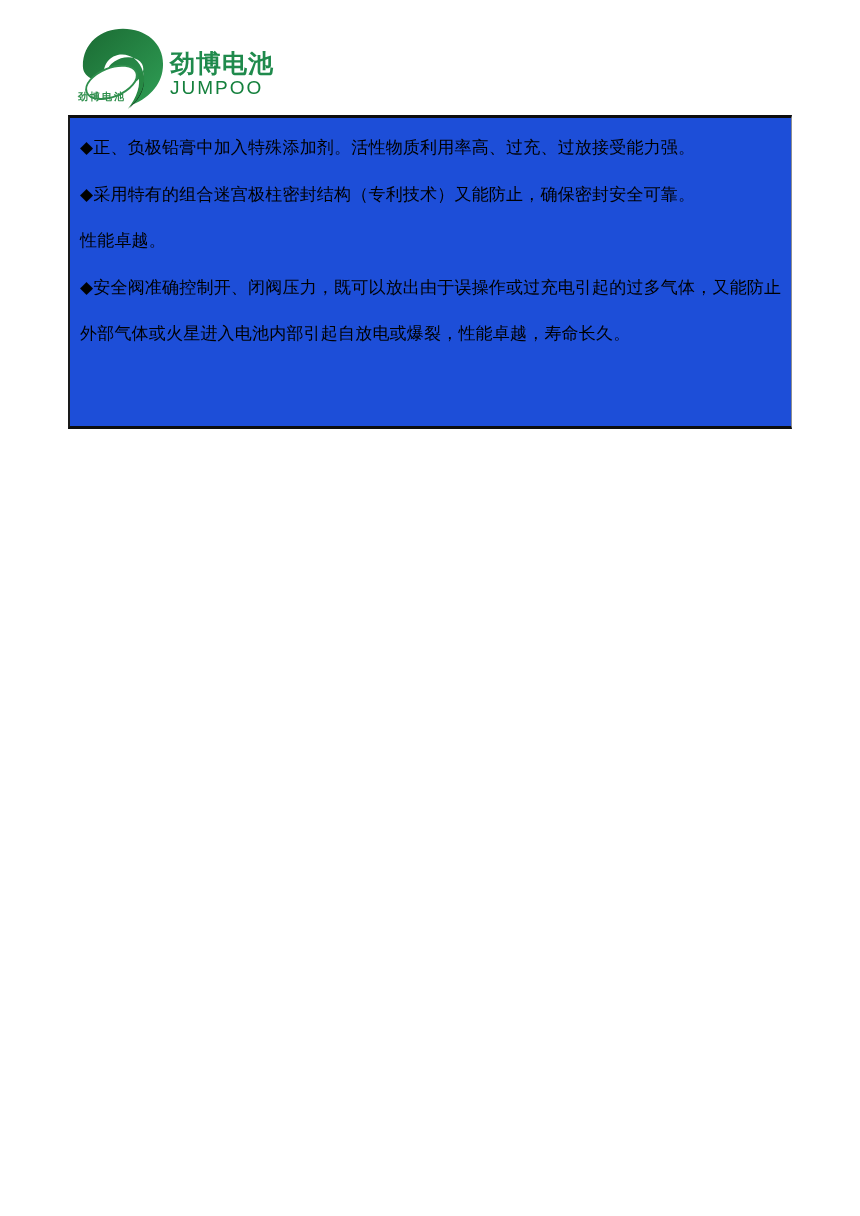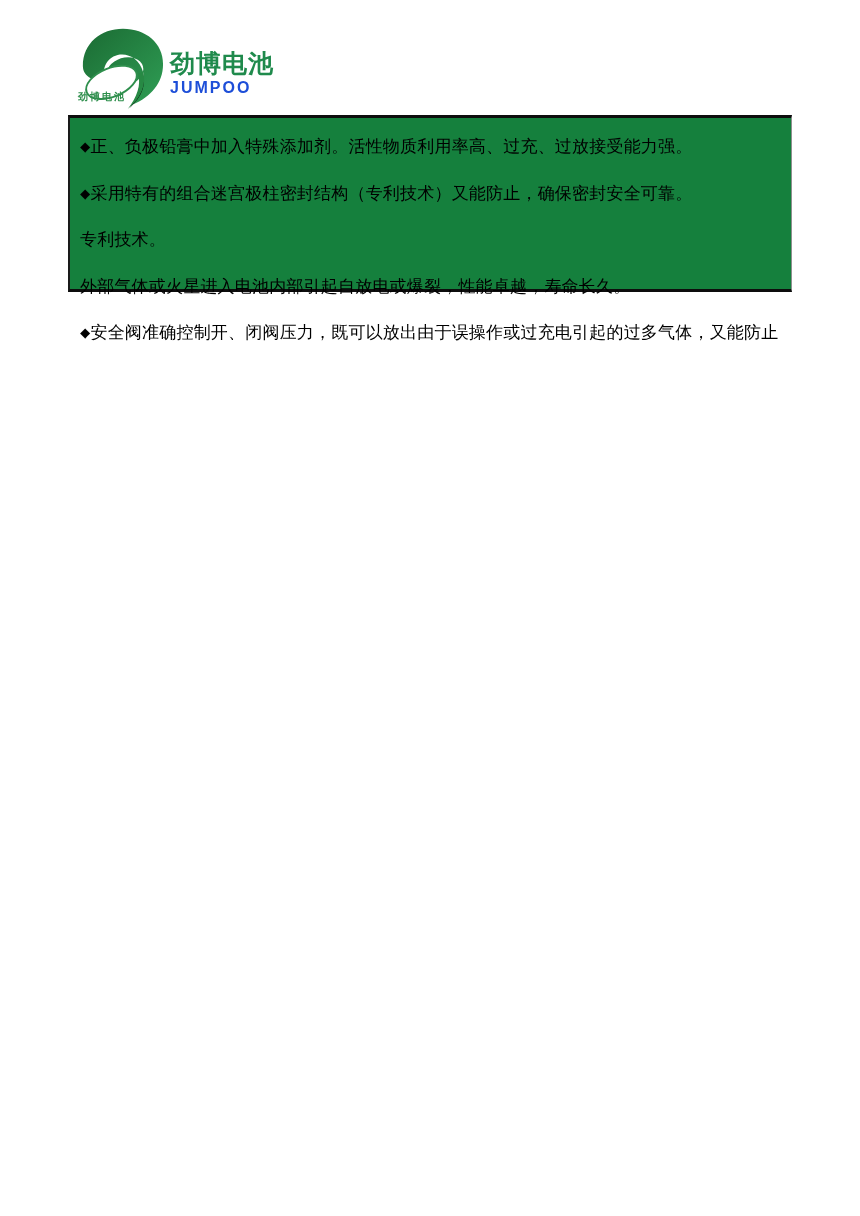--- a/index.html
+++ b/index.html
@@ -44,40 +44,39 @@
   }
   .brand-cn {
     font-size: 25px;
     font-weight: bold;
     color: #1f8a4c;
     letter-spacing: 1px;
     line-height: 26px;
     white-space: nowrap;
   }
   .brand-en {
-    font-size: 16px;
-    font-weight: bold;
-    color: #1d4ed8;
+    font-size: 19px;
+    font-weight: normal;
+    color: #15803d;
     letter-spacing: 2px;
     line-height: 24px;
     white-space: nowrap;
   }
 
   
   .content-box {
     position: absolute;
     left: 68px; top: 115px;
-    width: 724px; height: 177px;
+    width: 724px; height: 314px;
     border-top: 3px solid #0d0d0d;
     border-bottom: 3px solid #0d0d0d;
     border-left: 2px solid #1a1a1a;
     border-right: 1px solid #8f8f8f;
-    background: #15803d;
+    background: #1d4ed8;
     padding: 7px 6px 0 10px;
-    font-family: Liberation Mono, monospace;
   }
   .content-line {
     font-size: 17px;
     line-height: 46.5px;
     color: #000000;
     white-space: nowrap;
     letter-spacing: 0.2px;
   }
 </style>
 </head>
@@ -109,18 +108,18 @@
     </div>
     <div class="logo-word">
       <div class="brand-cn">劲博电池</div>
       <div class="brand-en">JUMPOO</div>
     </div>
   </div>
 
   <div class="content-box">
     <div class="content-line">◆正、负极铅膏中加入特殊添加剂。活性物质利用率高、过充、过放接受能力强。</div>
     <div class="content-line">◆采用特有的组合迷宫极柱密封结构（专利技术）又能防止，确保密封安全可靠。</div>
-    <div class="content-line">专利技术。</div>
+    <div class="content-line">性能卓越。</div>
+    <div class="content-line">◆安全阀准确控制开、闭阀压力，既可以放出由于误操作或过充电引起的过多气体，又能防止</div>
     <div class="content-line">外部气体或火星进入电池内部引起自放电或爆裂，性能卓越，寿命长久。</div>
-    <div class="content-line">◆安全阀准确控制开、闭阀压力，既可以放出由于误操作或过充电引起的过多气体，又能防止</div>
   </div>
 
 </div>
 
 </body></html>

